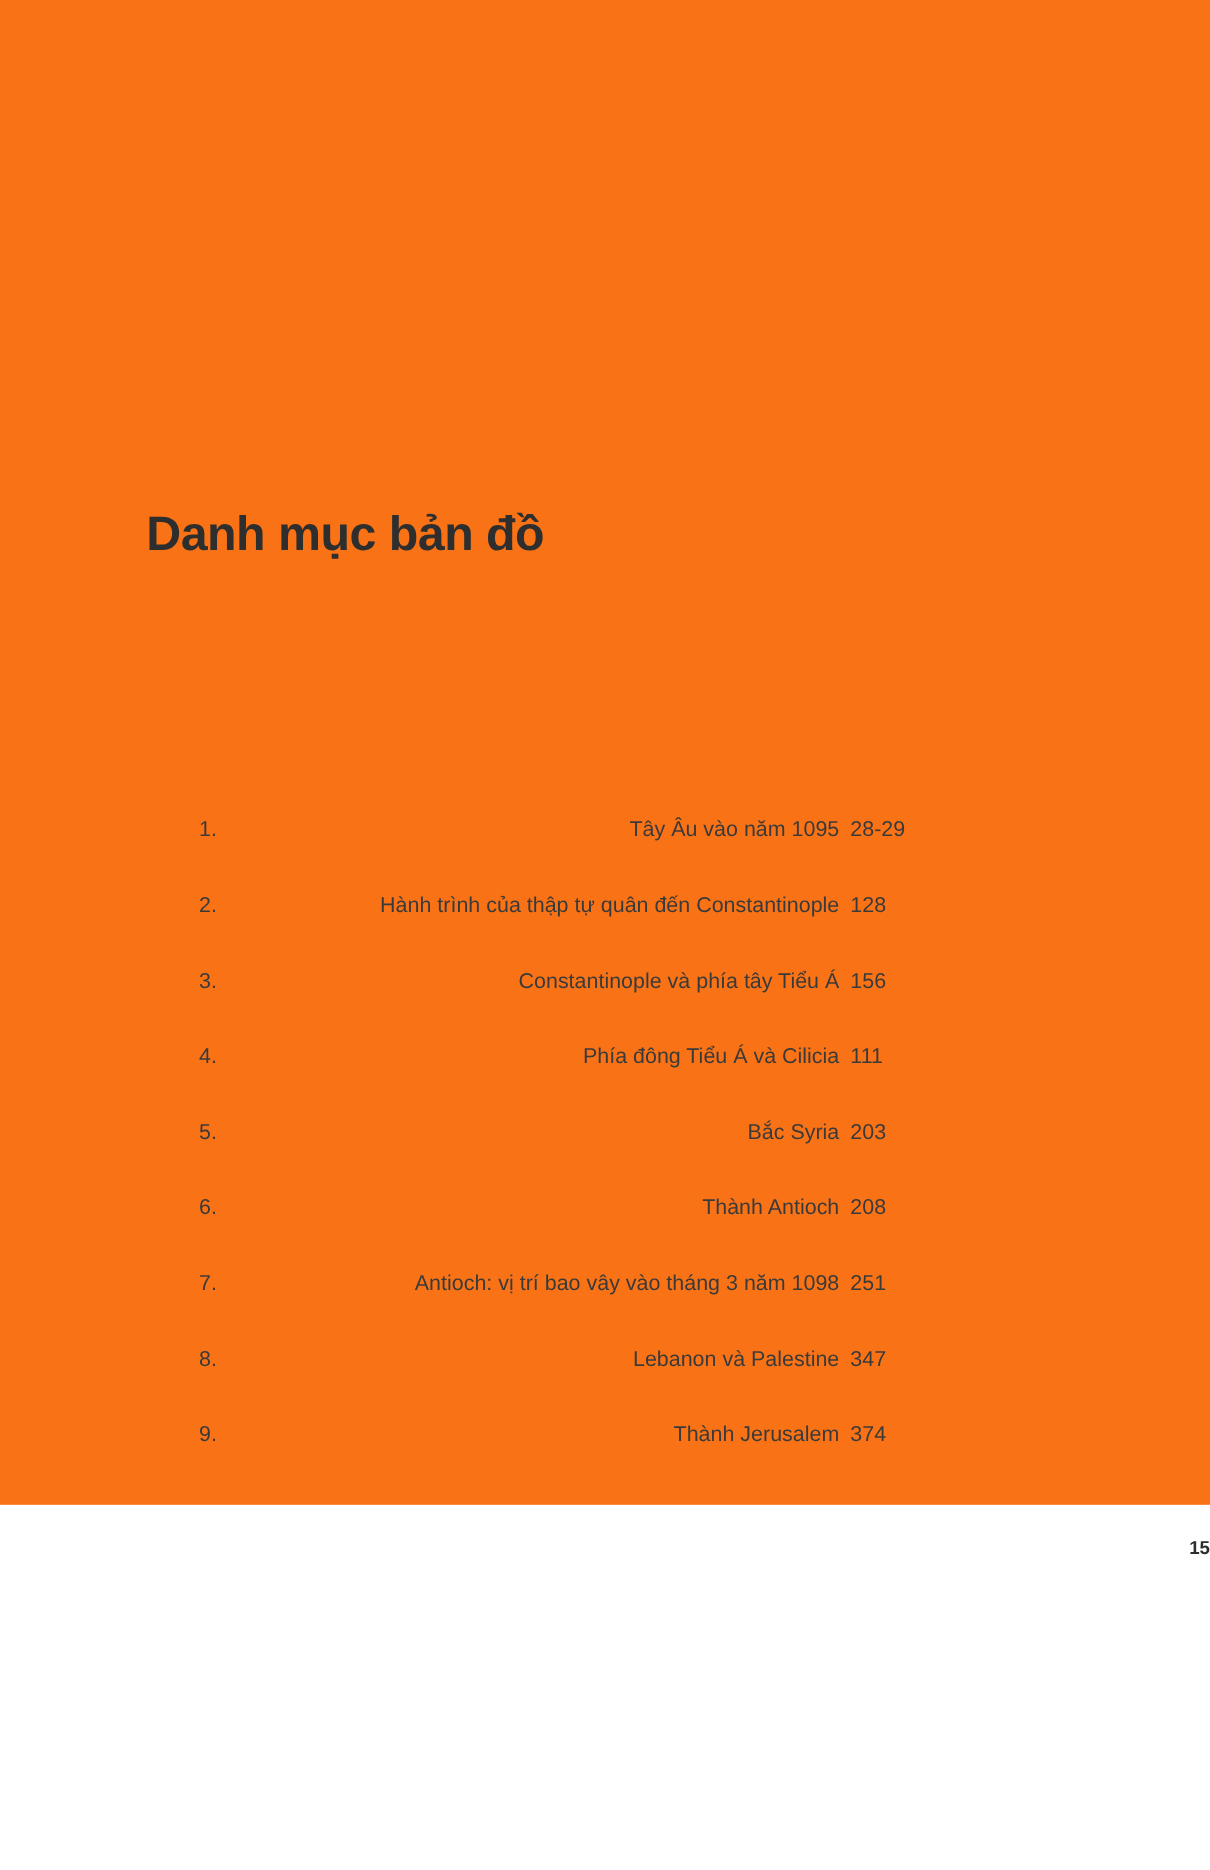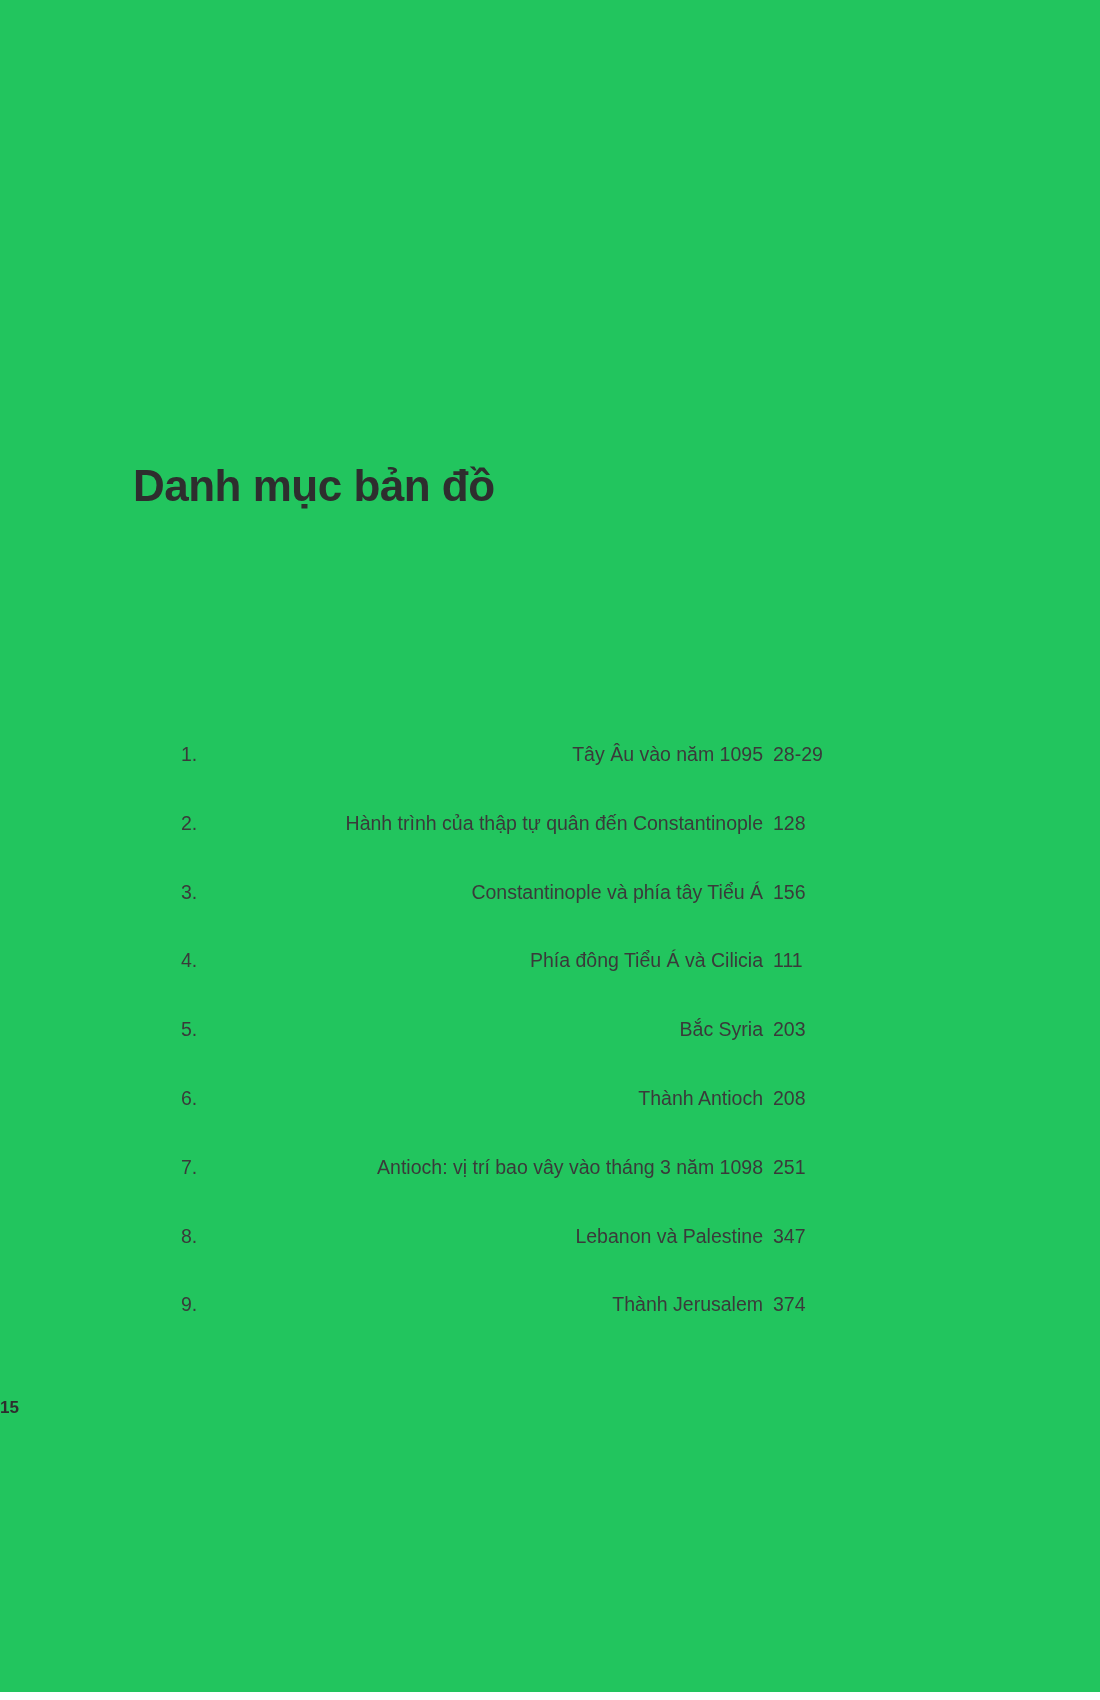--- a/index.html
+++ b/index.html
@@ -13,22 +13,22 @@
     font-family: "Liberation Sans", sans-serif;
     color: #333333;
     position: relative;
     overflow: hidden;
   }
   .page {
     position: absolute;
     left: 0;
     top: 0;
     width: 1100px;
-    height: 1692px;
-    background: #22c55e;
+    height: 1368px;
+    background: #f97316;
     box-sizing: border-box;
     text-decoration: underline;
   }
   .page-title {
     position: absolute;
     left: 133px;
     top: 460px;
     font-size: 44px;
     font-weight: 700;
     letter-spacing: -0.5px;
@@ -68,21 +68,21 @@
     text-align: left;
     padding-left: 10px;
     color: #3a3a3a;
     margin-top: 21px;
   }
   .page-number {
     position: absolute;
     left: 0;
     top: 1398px;
     width: 1100px;
-    text-align: left;
+    text-align: right;
     font-size: 17px;
     font-weight: 700;
     color: #2e2e2e;
   }
 </style>
 </head>
 <body>
 
 <div class="page">
 

